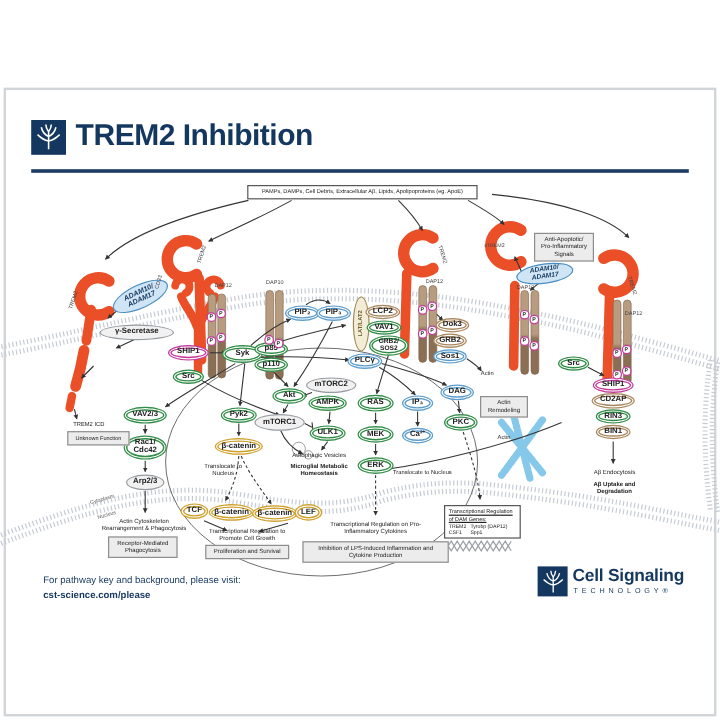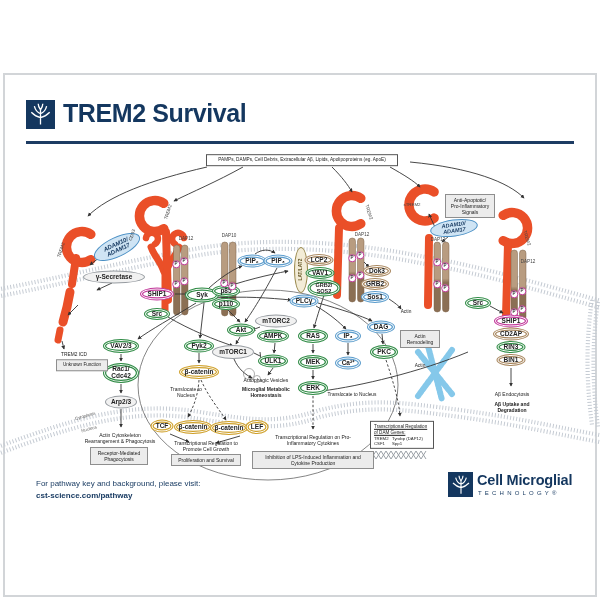--- a/index.html
+++ b/index.html
@@ -33,21 +33,21 @@
 <body>
 
 <div class="stage">
   <div class="frame"></div>
 
   <div class="logo-sq" style="left:26px;top:100px;width:29px;height:29px;">
     <svg width="23" height="23" viewBox="0 0 30 30">
         <path d="M15 28 V9 M15 14 C10 12 8 8 7 4 M15 14 C20 12 22 8 23 4 M15 19 C10 18 6 15 3 12 M15 19 C20 18 24 15 27 12 M15 9 C13 6 12 4 12 1 M15 9 C17 6 18 4 18 1" stroke="#fff" fill="none" stroke-width="1.7"></path>
       </svg>
   </div>
-  <div class="title">TREM2 Survival</div>
+  <div class="title">TREM2 Inhibition</div>
   <div class="hr"></div>
 
   <svg class="canvas" width="600" height="600">
     <defs>
       <marker id="ah" markerWidth="6" markerHeight="6" refX="3.4" refY="2" orient="auto" markerUnits="userSpaceOnUse">
         <path d="M0,0 L4,2 L0,4 Z" fill="#333"></path>
       </marker>
       <linearGradient id="barg" x1="0" y1="0" x2="0" y2="1">
         <stop offset="0" stop-color="#b89c80"></stop>
           <stop offset="0.52" stop-color="#b89c80"></stop>
@@ -303,21 +303,21 @@
     <div style="text-decoration:underline;font-size:4.6px;">Transcriptional Regulation of DAM Genes:</div>
     <div style="display:grid;grid-template-columns:18px auto;font-size:4.3px;margin-top:1px;">
       <span>TREM2</span>
       <span>Tyrobp (DAP12)</span>
       <span>CSF1</span>
       <span>Spp1</span>
     </div>
   </div>
 
   <div class="footer-t1">For pathway key and background, please visit:</div>
-  <div class="footer-t2">cst-science.com/pathway</div>
+  <div class="footer-t2">cst-science.com/please</div>
   <div class="logo-sq" style="left:448px;top:472px;width:25px;height:25px;">
     <svg width="20" height="20" viewBox="0 0 30 30">
         <path d="M15 28 V9 M15 14 C10 12 8 8 7 4 M15 14 C20 12 22 8 23 4 M15 19 C10 18 6 15 3 12 M15 19 C20 18 24 15 27 12 M15 9 C13 6 12 4 12 1 M15 9 C17 6 18 4 18 1" stroke="#fff" fill="none" stroke-width="1.7"></path>
       </svg>
   </div>
-  <div class="brand">Cell Microglial</div>
+  <div class="brand">Cell Signaling</div>
   <div class="brand2">TECHNOLOGY®</div>
 </div>
 
 </body></html>

